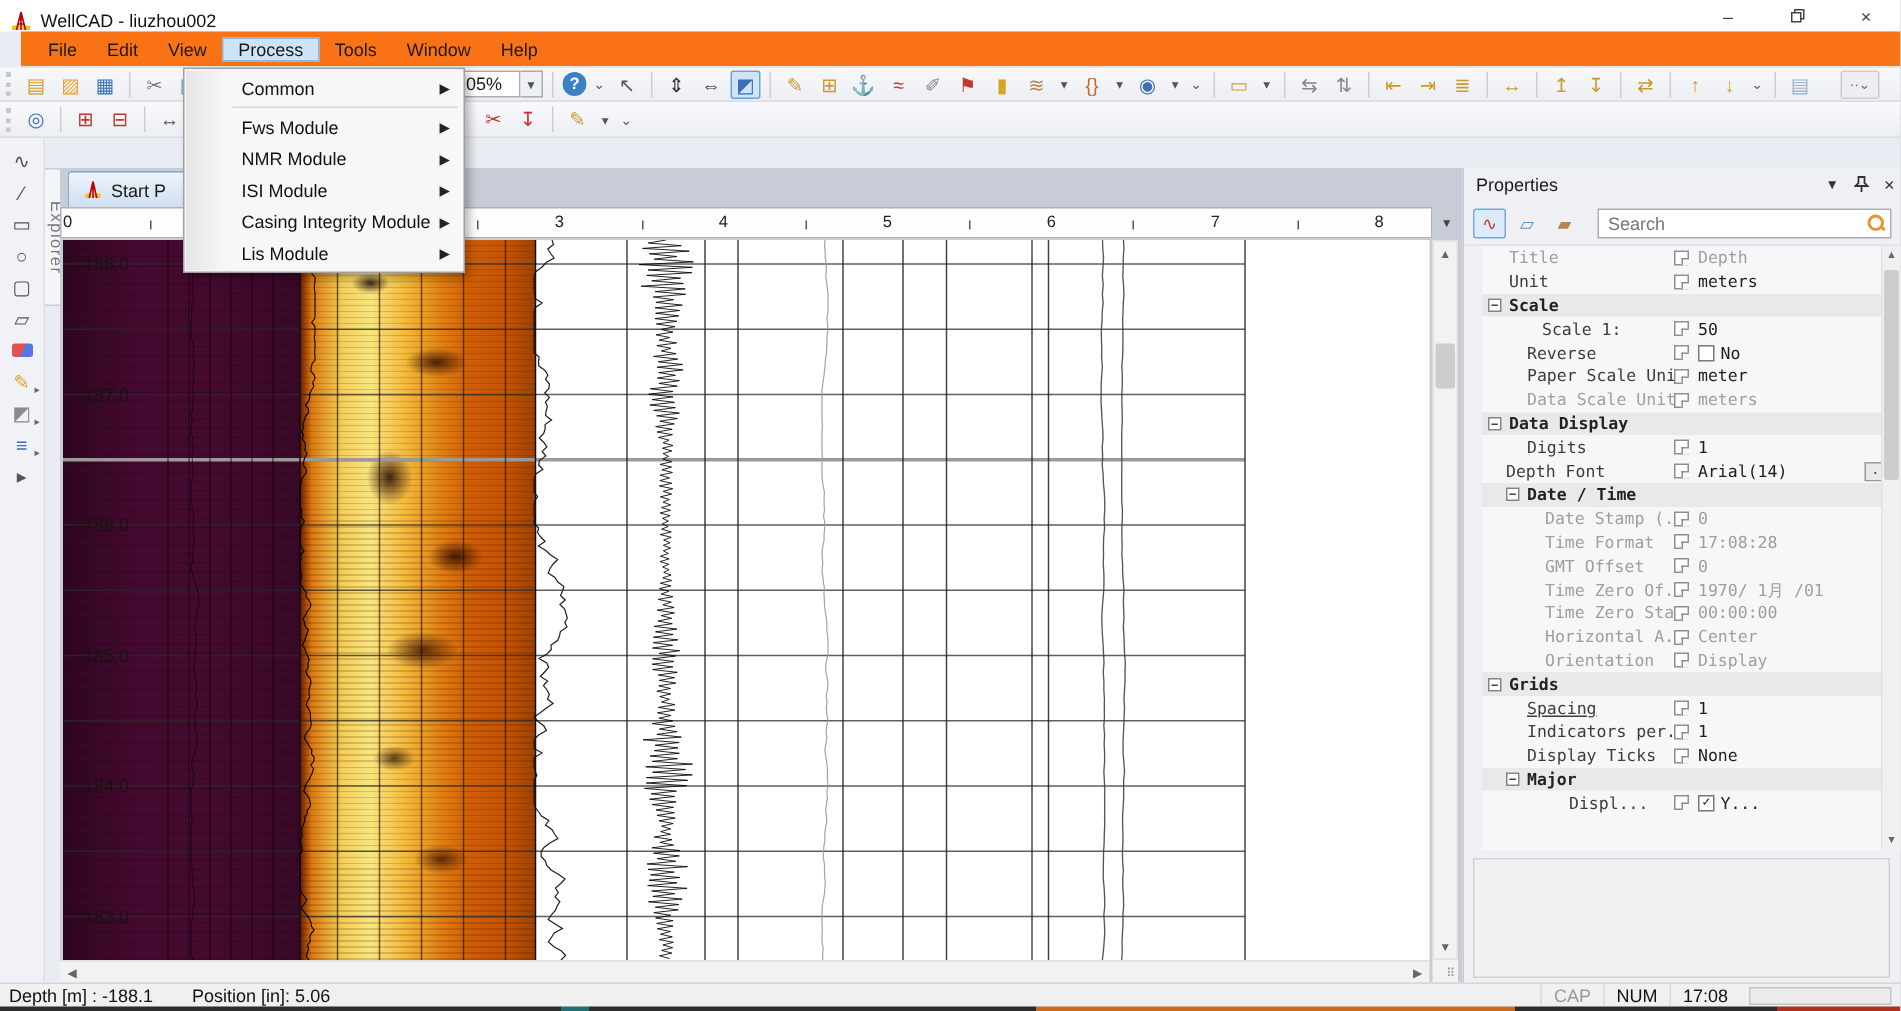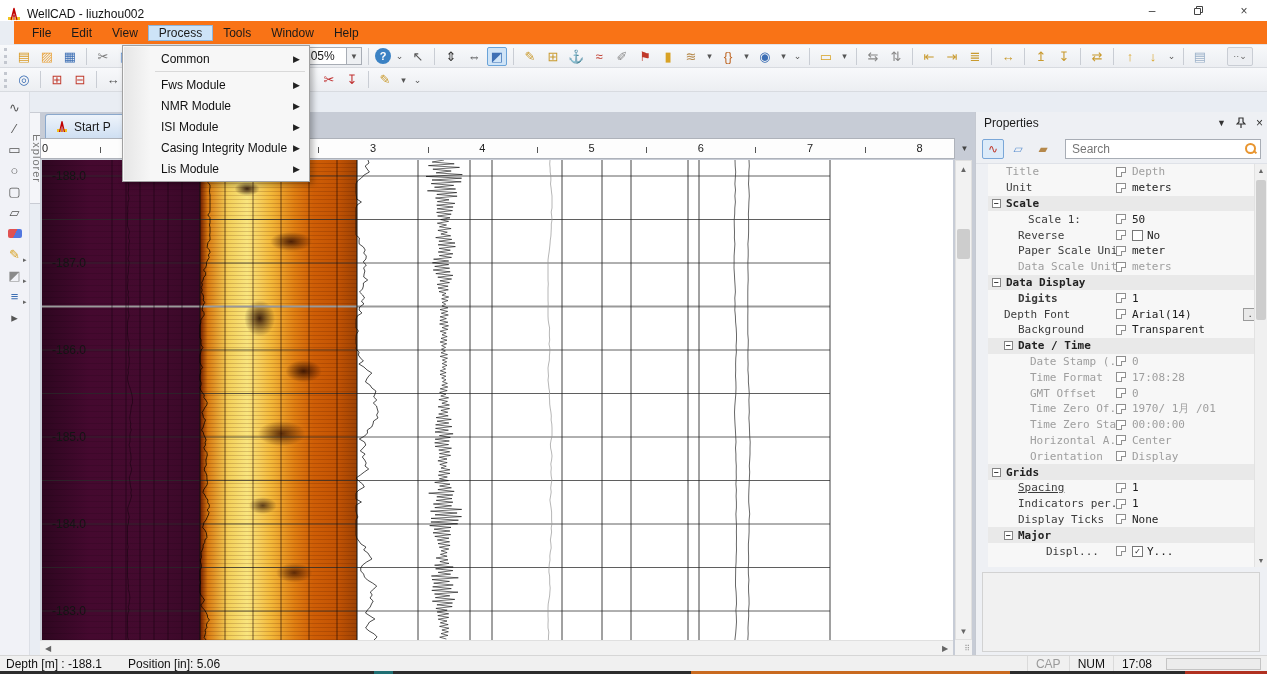--- a/index.html
+++ b/index.html
@@ -443,39 +443,32 @@
           <span class="picon"></span>
           <span class="val">
             <span>meters</span>
           </span>
         </div>
         <div class="prow psec" style="padding-left: 4px;">
           <span class="exp">−</span>
           <span>Data Display</span>
         </div>
         <div class="prow">
-          <span class="lbl" style="padding-left: 30px; font-weight: bold;">Digits</span>
+          <span class="lbl" style="padding-left: 30px;">Digits</span>
           <span class="picon"></span>
           <span class="val">
             <span>1</span>
           </span>
         </div>
         <div class="prow">
           <span class="lbl" style="padding-left: 16px;">Depth Font</span>
           <span class="picon"></span>
           <span class="val">
             <span>Arial(14)</span>
             <span class="pdots">..</span>
-          </span>
-        </div>
-        <div class="prow">
-          <span class="lbl" style="padding-left: 30px;">Background</span>
-          <span class="picon"></span>
-          <span class="val">
-            <span>Transparent</span>
           </span>
         </div>
         <div class="prow psec" style="padding-left: 16px;">
           <span class="exp">−</span>
           <span>Date / Time</span>
         </div>
         <div class="prow dim">
           <span class="lbl" style="padding-left: 42px;">Date Stamp (...</span>
           <span class="picon"></span>
           <span class="val">

